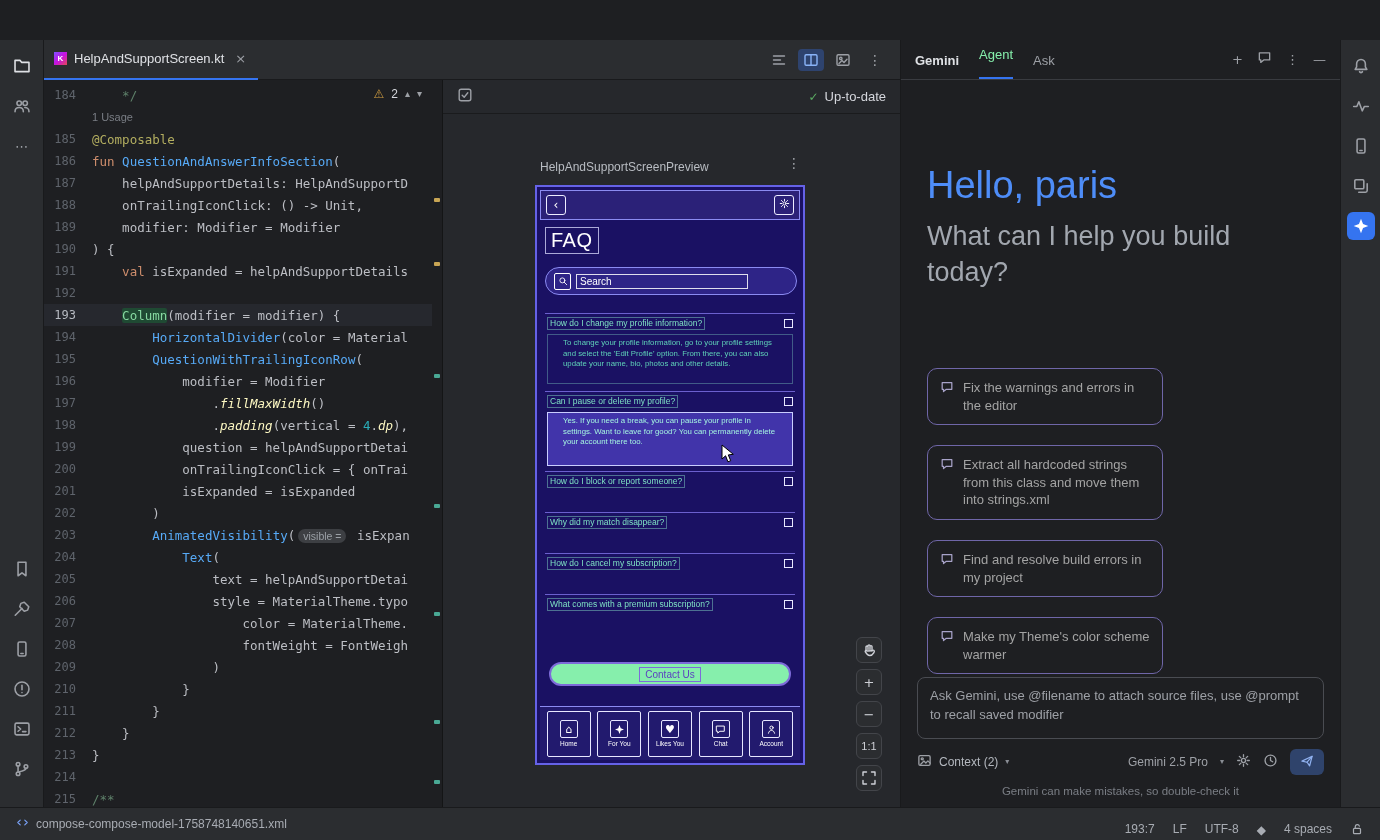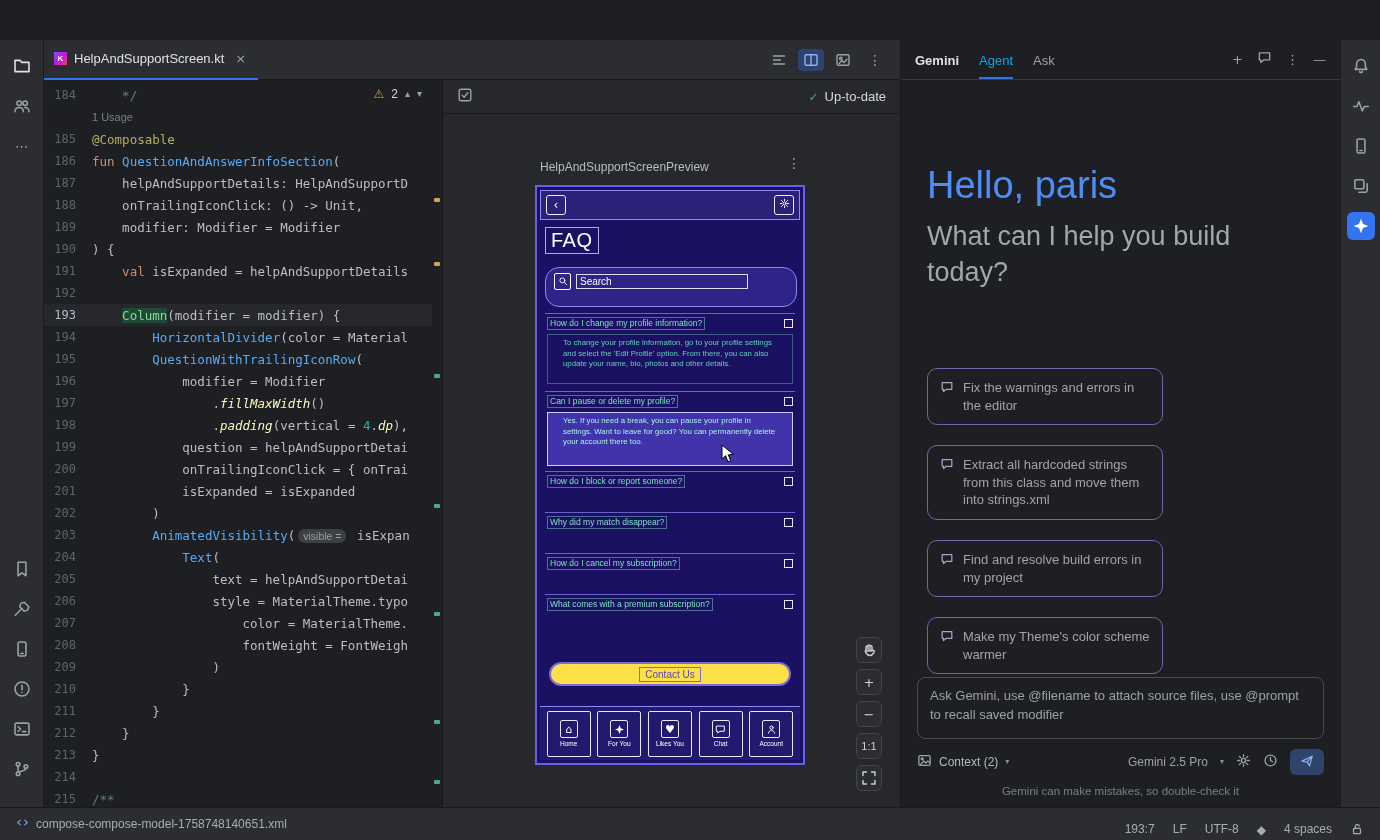--- a/index.html
+++ b/index.html
@@ -87,58 +87,58 @@
   .preview-label { position:absolute; left:97px; top:80px; font-size:12px; color:#B8BCC2; }
   .preview-kebab { position:absolute; left:344px; top:76px; color:#9DA0A6; font-size:14px; }
 
   .phone { position:absolute; left:92px; top:105px; width:270px; height:580px; background:#1A1163;
            border:2px solid #6562E8; }
   .p-topbar { position:absolute; left:3px; right:3px; top:3px; height:30px; background:#2B2178; border:1px solid #8B8BF2; }
   .p-sqbtn { position:absolute; top:4px; width:20px; height:20px; border:1.3px solid #EDEDFF; border-radius:3px;
              color:#fff; display:flex; align-items:center; justify-content:center; font-size:12px; }
   .p-title { position:absolute; left:8px; top:40px; padding:1px 5px; border:1px solid rgba(220,220,255,.75);
              font-size:20px; color:#fff; letter-spacing:.5px; }
-  .p-search { position:absolute; left:8px; top:80px; width:252px; height:40px; border:1.4px solid #8B8BF2;
+  .p-search { position:absolute; left:8px; top:80px; width:252px; height:28px; border:1.4px solid #8B8BF2;
               border-radius:14px; background:#2E2487; }
   .p-search-icbox { position:absolute; left:8px; top:5px; width:17px; height:17px; border:1.2px solid #fff;
                     border-radius:2px; color:#fff; display:flex; align-items:center; justify-content:center; }
   .p-search-text { position:absolute; left:30px; top:6px; height:15px; width:172px; border:1px solid rgba(255,255,255,.85);
                    font-size:10px; color:#fff; padding:0 3px; line-height:13px; }
   .faq-area { position:absolute; left:8px; right:8px; top:118px; padding-top:8px; }
   .p-div { height:1px; background:#7A6FE0; opacity:.85; }
   .q-row { height:20px; position:relative; padding:3px 2px 0 2px; }
   .q-text { display:inline-block; border:1px solid rgba(140,230,205,.45); font-size:8.5px; color:#7FE3C4;
             padding:0 2px; line-height:11px; max-width:218px; white-space:nowrap; overflow:hidden; }
   .q-box { position:absolute; right:2px; top:5px; width:9px; height:9px; border:1.2px solid #E8E8FF; }
   .q-spacer { height:20px; }
   .answer { margin:0 2px 7px 2px; border:1px solid rgba(140,230,205,.35); padding:3px 15px; font-size:7.8px;
             line-height:10.5px; color:#5FD2B8; height:50px; overflow:hidden; }
   .answer.hl { background:rgba(99,82,230,.55); border:1px solid #C9CDFF; color:#A5F4E0; height:54px; margin-bottom:5px; }
-  .contact { position:absolute; left:12px; right:12px; top:475px; height:24px; background:#fde047;
+  .contact { position:absolute; left:12px; right:12px; top:475px; height:24px; background:#86efac;
              border:2px solid #7D6BD9; border-radius:12px; display:flex; align-items:center; justify-content:center; }
   .contact span { font-size:10px; color:#5B3FC0; border:1px solid #7D6BD9; padding:0 5px; line-height:13px; }
   .p-nav { position:absolute; left:3px; right:3px; bottom:3px; height:54px; border-top:1.4px solid #8B8BF2;
            background:#221A6E; display:flex; justify-content:space-evenly; align-items:center; }
   .nav-item { width:44px; height:46px; border:1.2px solid #E8E8FF; border-radius:2px; display:flex;
               flex-direction:column; align-items:center; justify-content:center; gap:2px; }
   .nav-icbox { width:18px; height:18px; border:1.2px solid #E8E8FF; border-radius:2px; color:#fff;
                display:flex; align-items:center; justify-content:center; font-size:11px; }
   .nav-label { font-size:6.5px; color:#fff; }
 
   .zoombar { position:absolute; right:18px; bottom:16px; display:flex; flex-direction:column; gap:6px; align-items:center; }
   .zoom-btn { width:26px; height:26px; background:#2B2D30; border:1px solid #43454A; border-radius:6px;
               color:#CED0D6; display:flex; align-items:center; justify-content:center; font-size:13px; }
   .zoom-ratio { font-size:11px; }
 
   
   .gemini { flex:1; position:relative; background:#1E1F22; }
   .g-header { height:40px; display:flex; align-items:flex-end; padding:0 14px; border-bottom:1px solid #393B40; gap:20px; }
   .g-title { font-weight:bold; color:#DFE1E5; padding-bottom:11px; }
   .g-tab { color:#9DA0A6; padding-bottom:11px; }
-  .g-tab.active { color:#0ea5e9; border-bottom:2px solid #3574F0; padding-bottom:9px; }
+  .g-tab.active { color:#86efac; border-bottom:2px solid #3574F0; padding-bottom:15px; }
   .g-hicons { margin-left:auto; display:flex; gap:14px; align-items:center; padding-bottom:11px; color:#9DA0A6; }
   .g-body { position:absolute; top:40px; left:0; right:0; bottom:0; padding:0 26px; overflow:hidden; }
   .g-hello { margin-top:84px; font-size:38px; color:#4E8DF8; }
   .g-sub { margin-top:12px; font-size:27px; font-weight:300; color:#A2A7AF; line-height:1.32; width:340px; }
   .g-cards { margin-top:78px; width:236px; display:flex; flex-direction:column; gap:20px; }
   .g-card { border:1px solid #6F66A8; border-radius:10px; padding:10px 12px; display:flex; gap:9px;
             font-size:13px; color:#a3a3a3; line-height:1.35; }
   .g-card .cic { color:#A8A3C9; flex:none; margin-top:1px; }
   .g-bottom { position:absolute; left:16px; right:16px; bottom:10px; }
   .g-input { border:1px solid #4A4C52; border-radius:8px; min-height:62px; padding:9px 12px; font-size:13px;

